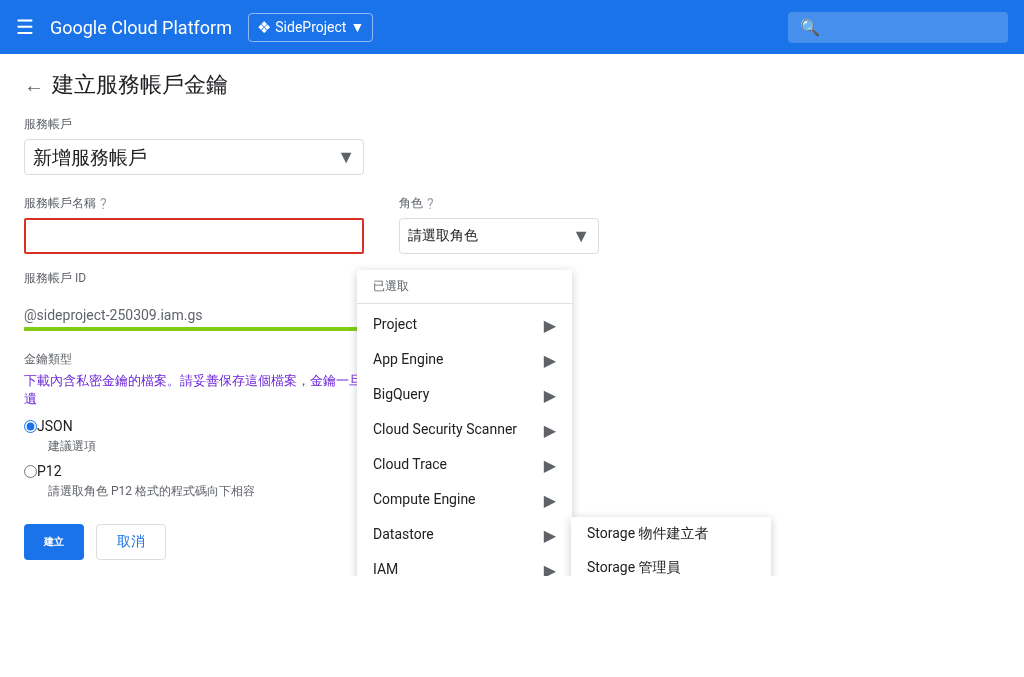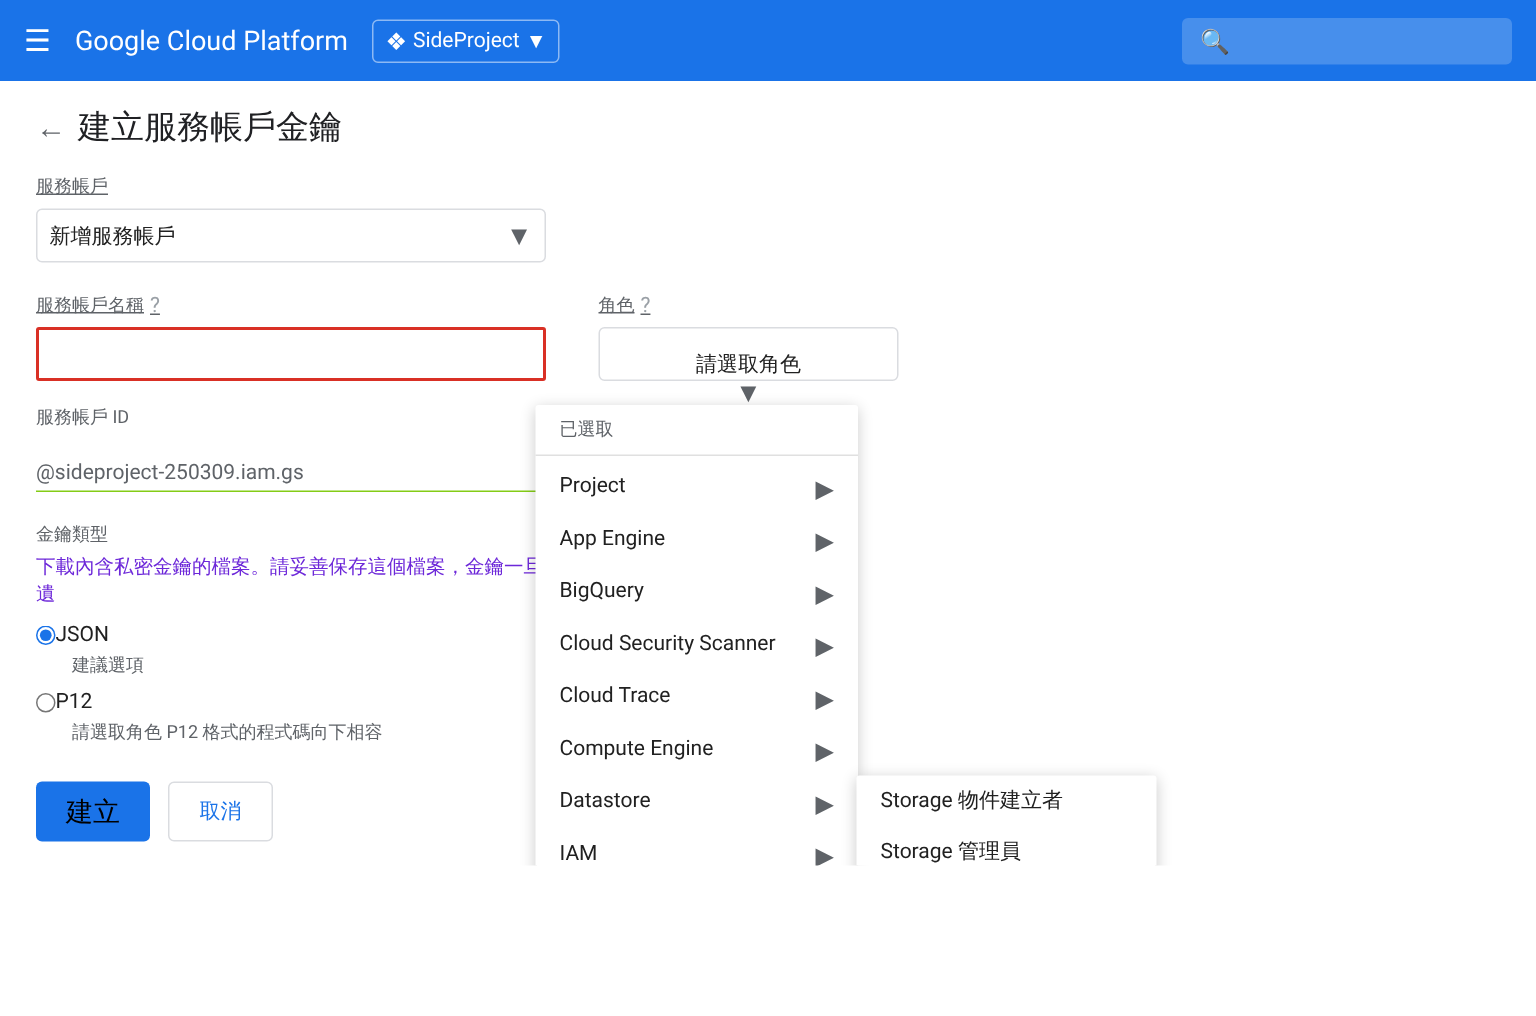--- a/index.html
+++ b/index.html
@@ -31,75 +31,75 @@
     .topbar-search-icon { color: #fff; font-size: 16px; }
 
     
     .page { padding: 16px 24px; }
     .breadcrumb-row { display: flex; align-items: center; gap: 8px; margin-bottom: 16px; }
     .back-arrow { color: #5f6368; font-size: 20px; cursor: pointer; }
     .page-title { font-size: 22px; font-weight: 400; color: #202124; }
 
     
     .form-section { margin-bottom: 20px; }
-    .field-label { font-size: 12px; color: #5f6368; margin-bottom: 6px; display: flex; align-items: center; gap: 4px; text-decoration: underline; }
+    .field-label { font-size: 12px; color: #5f6368; margin-bottom: 6px; display: flex; align-items: center; gap: 4px; }
     .field-label .help-icon { color: #9aa0a6; font-size: 14px; cursor: pointer; }
 
     .select-wrapper {
       position: relative; display: inline-flex; align-items: center;
       border: 1px solid #dadce0; border-radius: 4px; background: #fff;
       width: 340px; height: 36px; padding: 0 8px; cursor: pointer;
     }
     .select-wrapper select {
       appearance: none; border: none; background: transparent;
-      font-size: 14px; width: 100%; cursor: pointer; outline: none; color: #212121;
+      font-size: 19px; width: 100%; cursor: pointer; outline: none; color: #212121;
     }
     .select-arrow { position: absolute; right: 8px; color: #5f6368; font-size: 18px; pointer-events: none; }
 
     .two-col { display: flex; gap: 35px; align-items: flex-start; }
     .col-left { flex: 0 0 340px; }
     .col-right { flex: 0 0 240px; }
 
     .text-input-wrapper {
       border: 2px solid #d93025; border-radius: 2px;
       height: 36px; display: flex; align-items: center;
       padding: 0 8px; width: 340px;
     }
     .text-input-wrapper input {
       border: none; outline: none; font-size: 14px; width: 100%; color: #212121;
     }
 
     .id-field {
-      border-bottom: 1px solid #84cc16; padding: 4px 0;
+      border-bottom: 4px solid #84cc16; padding: 4px 0;
       font-size: 14px; color: #5f6368; width: 340px; margin-top: 16px;
     }
     .id-field-label { font-size: 12px; color: #5f6368; margin-bottom: 4px; }
 
     
     .role-select-wrapper {
       position: relative; display: inline-flex; align-items: center;
       border: 1px solid #dadce0; border-radius: 4px; background: #fff;
-      width: 200px; height: 36px; padding: 15px 8px; cursor: pointer; flex-direction: column;
+      width: 200px; height: 36px; padding: 15px 8px; cursor: pointer;
     }
     .role-select-placeholder { font-size: 14px; color: #212121; flex: 1; }
     .role-select-arrow { color: #5f6368; font-size: 18px; }
 
     
     .key-type-section { margin-top: 20px; }
     .key-type-title { font-size: 12px; color: #5f6368; margin-bottom: 4px; }
     .key-type-desc { font-size: 13px; color: #6d28d9; margin-bottom: 10px; max-width: 340px; }
     .radio-row { display: flex; align-items: center; gap: 0; margin-bottom: 4px; font-size: 14px; }
     .radio-row input[type=radio] { accent-color: #1a73e8; }
     .radio-sub { font-size: 12px; color: #5f6368; margin-left: 24px; margin-bottom: 8px; }
 
     
     .btn-row { display: flex; gap: 12px; margin-top: 24px; }
     .btn-primary {
-      background: #1a73e8; color: #000000; border: none; border-radius: 4px;
-      padding: 8px 20px; font-size: 18px; cursor: pointer;
+      background: #1a73e8; color: #ffffff; border: none; border-radius: 4px;
+      padding: 8px 20px; font-size: 10px; cursor: pointer; font-weight: bold;
     }
     .btn-secondary {
       background: #fff; color: #1a73e8; border: 1px solid #dadce0; border-radius: 4px;
       padding: 8px 20px; font-size: 14px; cursor: pointer;
     }
     .main-dropdown {
       position: absolute;
       top: 216px; left: 357px;
       background: #fff;
       box-shadow: 0 2px 10px rgba(0,0,0,0.2);

